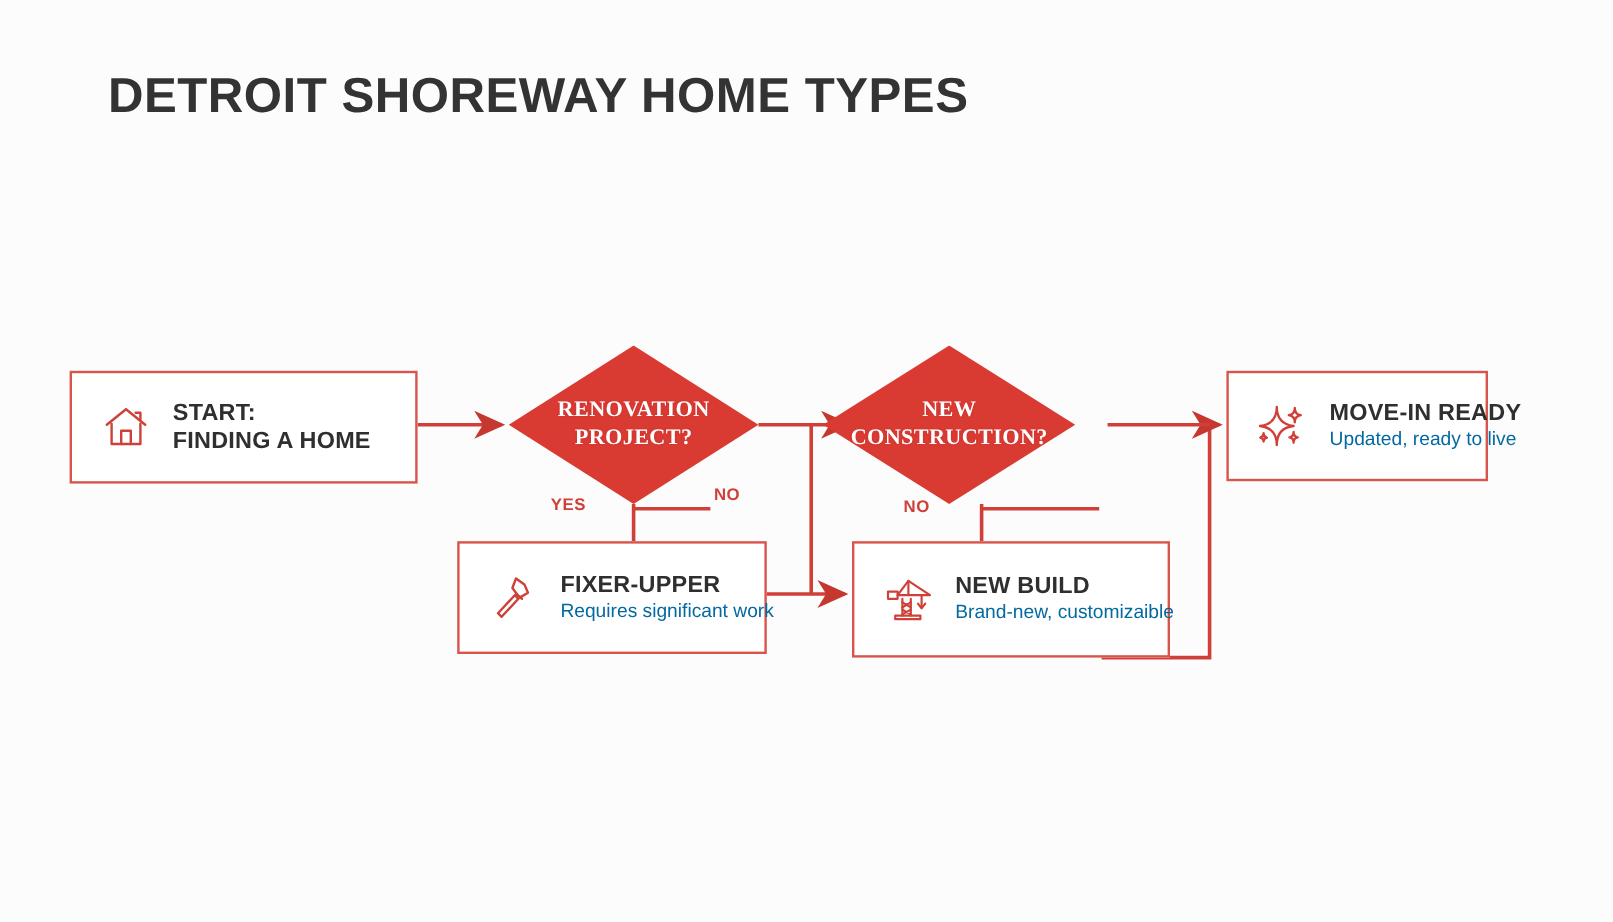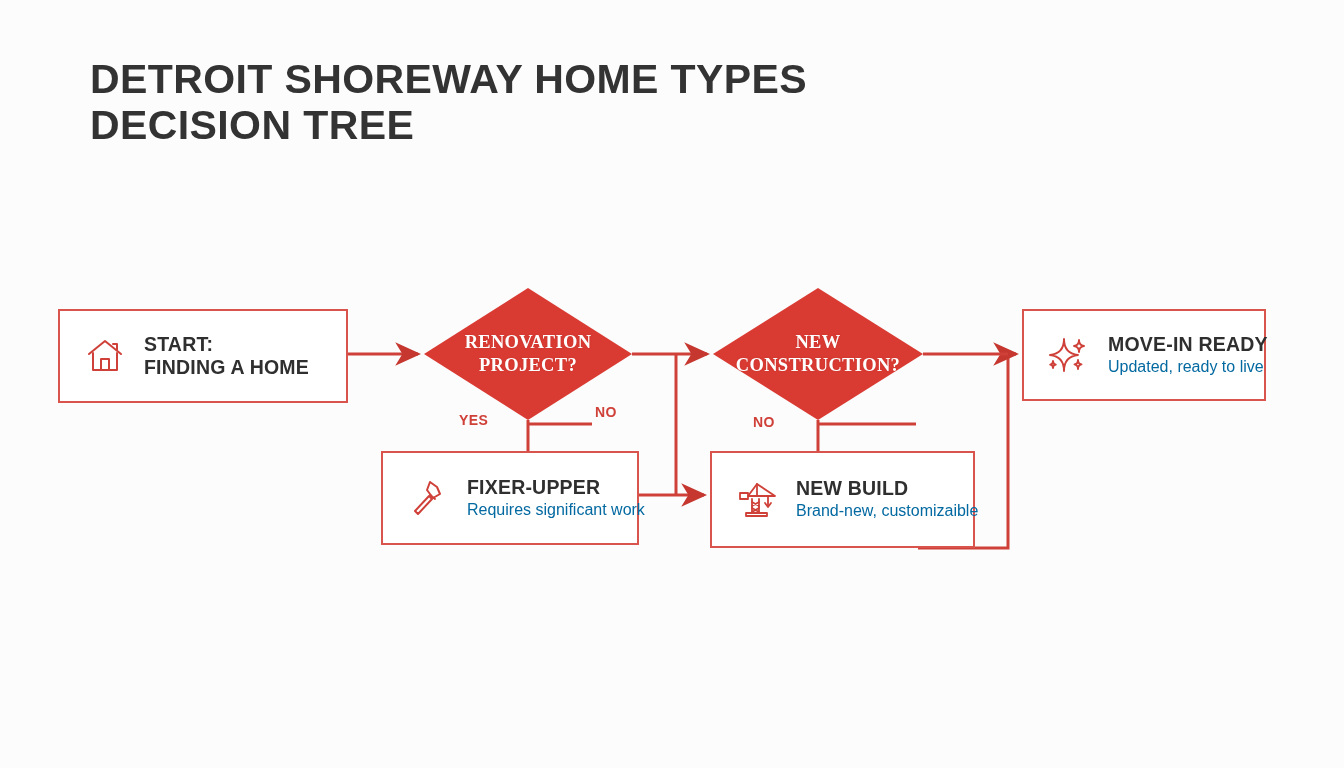--- a/index.html
+++ b/index.html
@@ -86,21 +86,21 @@
     font-size: 16px;
     line-height: 22px;
     color: #0369a1;
     white-space: nowrap;
   }
 
   
   #node-start     { left: 58px;   top: 309px;  width: 290px;  height: 94px; }
   #node-fixer     { left: 381px;  top: 451px;  width: 258px;  height: 94px; }
   #node-newbuild  { left: 710px;  top: 451px;  width: 265px;  height: 97px; }
-  #node-moveready { left: 1022px; top: 309px;  width: 244px;  height: 92px; }
+  #node-moveready { left: 1022px; top: 309px;  width: 218px;  height: 92px; }
 
   
   .diamond-wrap {
     position: absolute;
     display: flex;
     align-items: center;
     justify-content: center;
   }
   .diamond-shape {
     position: absolute;
@@ -114,21 +114,21 @@
     font-family: Liberation Serif, serif;
     font-weight: bold;
     font-size: 18.5px;
     line-height: 23px;
     letter-spacing: 0.3px;
     color: #ffffff;
     text-transform: uppercase;
     text-shadow: 0 0 2px rgba(150,25,20,0.25);
   }
   #diamond-reno  { left: 424px; top: 288px; width: 208px; height: 132px; }
-  #diamond-newc  { left: 713px; top: 288px; width: 210px; height: 132px; }
+  #diamond-newc  { left: 686px; top: 288px; width: 210px; height: 132px; }
 
   
   .branch-label {
     position: absolute;
     font-family: "Liberation Sans", sans-serif;
     font-weight: bold;
     font-size: 14px;
     letter-spacing: 0.4px;
     color: #cf4038;
     text-transform: uppercase;
@@ -138,21 +138,20 @@
   #label-reno-no  { left: 595px; top: 404px; }
   #label-newc-no  { left: 753px; top: 414px; }
 </style>
 </head>
 <body>
 
 <div id="canvas">
 
   <div class="title-block">
     <div class="title-line">DETROIT SHOREWAY HOME TYPES</div>
-    <div class="title-line">DECISION TREE</div>
   </div>
 
   <svg id="wires" viewBox="0 0 1344 768" xmlns="http://www.w3.org/2000/svg">
     <defs>
       <marker id="arrowRed" markerWidth="9" markerHeight="9" refX="7.6" refY="4.5" orient="auto" markerUnits="strokeWidth">
         <path d="M0,0.6 L8.6,4.5 L0,8.4 L2.4,4.5 Z" fill="#c5372f"></path>
       </marker>
     </defs>
 
     <g stroke="#cf4038" stroke-width="3" fill="none" stroke-linecap="butt">

